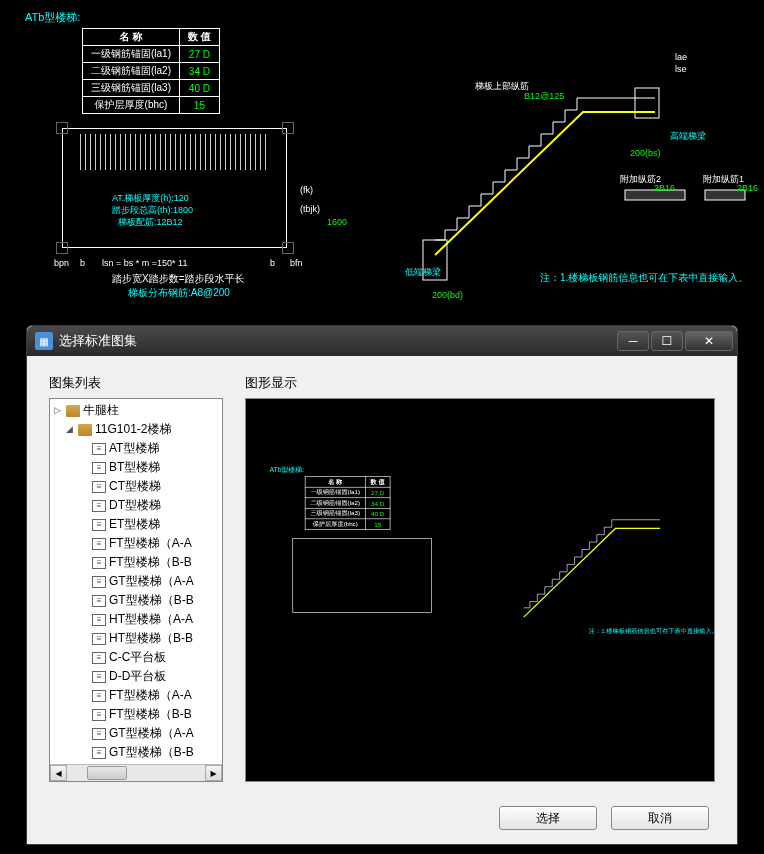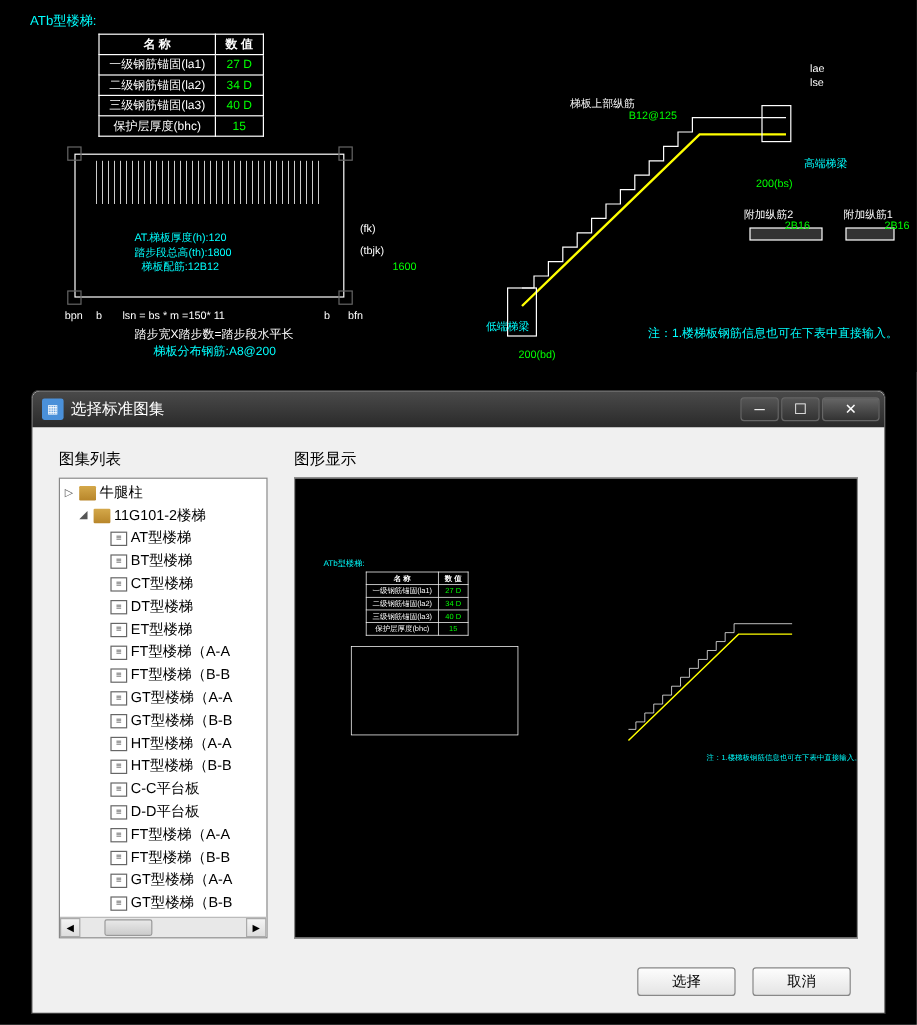--- a/index.html
+++ b/index.html
@@ -223,21 +223,21 @@
     
     .dialog-footer {
       height: 48px;
       display: flex;
       justify-content: flex-end;
       align-items: center;
       gap: 14px;
       padding-right: 28px;
     }
     .btn {
-      width: 82px; height: 24px;
+      width: 98px; height: 24px;
       background: linear-gradient(#fdfdfd, #e4e4e4);
       border: 1px solid #888;
       border-radius: 3px;
       font-size: 12px;
       cursor: pointer;
     }
   </style>
 </head>
 <body>
 

